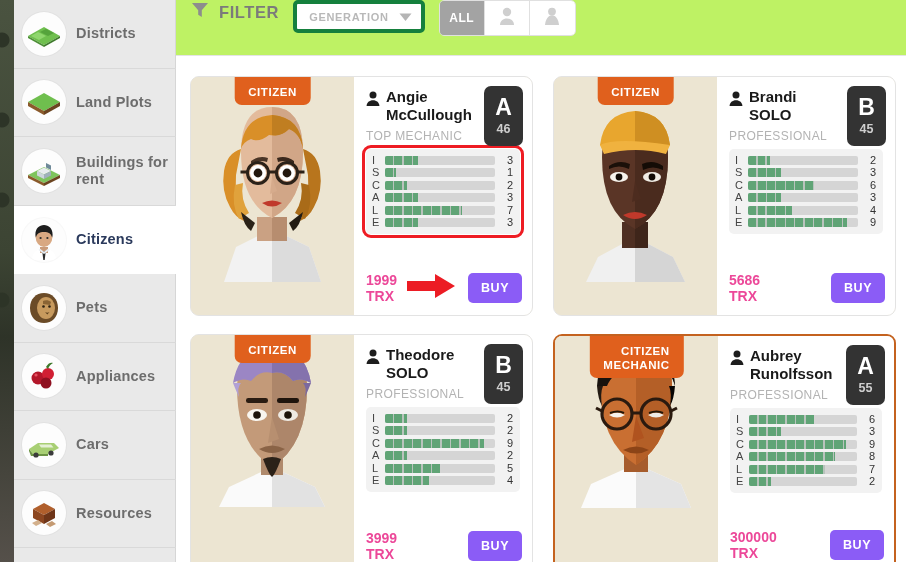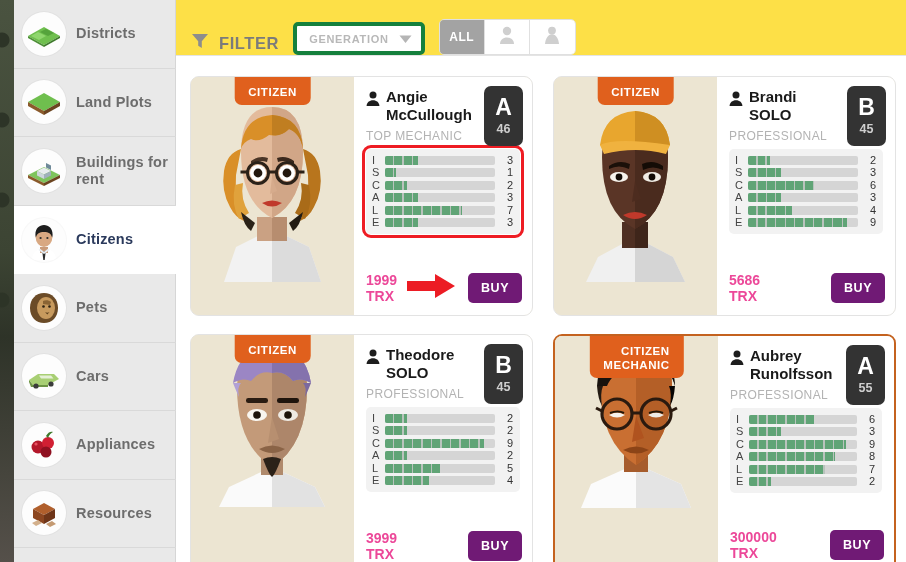--- a/index.html
+++ b/index.html
@@ -49,22 +49,22 @@
   }
   .side-item .lbl {
     font-size:14.5px; font-weight:bold; color:#6d6d6d;
     line-height:1.18; letter-spacing:.2px;
   }
   .side-item.active .lbl { color:#2b3a5c; }
 
   
   .filterbar {
     position:absolute; left:176px; top:0; width:730px; height:56px;
-    background:#fde047; border-bottom:1px solid #e4e4e4;
-    display:flex; align-items:flex-end; padding-left:14px; gap:14px;
+    background:#bef264; border-bottom:1px solid #e4e4e4;
+    display:flex; align-items:flex-start; padding-left:14px; gap:14px;
   }
   .filter-label { display:flex; align-items:center; gap:9px; }
   .filter-label .txt {
     font-size:16.5px; font-weight:bold; color:#7b7b7b; letter-spacing:.6px;
   }
   .gen-select {
     height:33px; min-width:110px;
     border:4px solid #15803d; border-radius:5px;
     background:#fff;
     display:flex; align-items:center; justify-content:space-between;
@@ -155,21 +155,21 @@
   .fill .shade { position:absolute; left:0; top:0; height:100%; width:100%;
     background:rgba(120,120,120,.40); }
   .sval { width:12px; text-align:right; font-size:11px; color:#333; line-height:1; }
 
   .footer {
     position:absolute; left:12px; right:10px; bottom:10px;
     display:flex; align-items:center; justify-content:space-between;
   }
   .price { font-size:14px; font-weight:bold; color:#ec4899; line-height:1.18; white-space:pre-line;}
   .buy {
-    background:#701a75; color:#fff; border:none; border-radius:5px;
+    background:#8b5cf6; color:#fff; border:none; border-radius:5px;
     padding:8px 13px; font-size:12.5px; font-weight:bold; letter-spacing:.5px;
     cursor:pointer;
   }
   .arrow { margin-right:4px; }
 </style>
 </head>
 <body>
 
 <div id="app">
 
@@ -237,40 +237,40 @@
       <circle cx="19.5" cy="18.5" r="1.3" fill="#2b2012"></circle>
       <circle cx="25.5" cy="18.5" r="1.3" fill="#2b2012"></circle>
       <path d="M21 24c1.5 1 3 1 4.5 0l-2.2 2.5z" fill="#5a3f1e"></path>
     </svg>
         </span>
         <span class="lbl">Pets</span>
       </div>
       <div class="side-item">
         <span class="ico">
           <svg width="40" height="40" viewBox="0 0 40 40">
+      <circle cx="14" cy="22" r="6.5" fill="#b3172a"></circle>
+      <circle cx="24" cy="18" r="6" fill="#d11f33"></circle>
+      <circle cx="22" cy="27" r="5.5" fill="#8f1020"></circle>
+      <path d="M22 11c2-4 5-5 7-4-2 1-4 3-5 6z" fill="#3f7a2c"></path>
+      <circle cx="12" cy="19" r="1.6" fill="#ff6a78" opacity=".7"></circle>
+    </svg>
+        </span>
+        <span class="lbl">Appliances</span>
+      </div>
+      <div class="side-item">
+        <span class="ico">
+          <svg width="40" height="40" viewBox="0 0 40 40">
       <path d="M5 24 L14 18 L30 18 L35 23 L24 29 L9 29 Z" fill="#a8cf74"></path>
       <path d="M5 24 L9 29 L24 29 L24 31 L7 31 L5 26 Z" fill="#6d9445"></path>
       <path d="M15 19.5 L27 19.5 L29.5 22.5 L17 22.5 Z" fill="#e5f0d6"></path>
       <circle cx="12" cy="30" r="2.6" fill="#3b3b3b"></circle>
       <circle cx="27" cy="28" r="2.6" fill="#3b3b3b"></circle>
     </svg>
         </span>
         <span class="lbl">Cars</span>
-      </div>
-      <div class="side-item">
-        <span class="ico">
-          <svg width="40" height="40" viewBox="0 0 40 40">
-      <circle cx="14" cy="22" r="6.5" fill="#b3172a"></circle>
-      <circle cx="24" cy="18" r="6" fill="#d11f33"></circle>
-      <circle cx="22" cy="27" r="5.5" fill="#8f1020"></circle>
-      <path d="M22 11c2-4 5-5 7-4-2 1-4 3-5 6z" fill="#3f7a2c"></path>
-      <circle cx="12" cy="19" r="1.6" fill="#ff6a78" opacity=".7"></circle>
-    </svg>
-        </span>
-        <span class="lbl">Appliances</span>
       </div>
       <div class="side-item">
         <span class="ico">
           <svg width="40" height="40" viewBox="0 0 40 40">
       <path d="M9 16 L20 10 L31 16 L20 22 Z" fill="#b05f2c"></path>
       <path d="M9 16 L20 22 L20 31 L9 25 Z" fill="#8c4620"></path>
       <path d="M31 16 L20 22 L20 31 L31 25 Z" fill="#6e3518"></path>
       <path d="M8 30 L14 27 L18 30 L12 33 Z" fill="#d3b08c"></path>
       <path d="M22 31 L28 28 L32 31 L26 34 Z" fill="#c49a72"></path>
     </svg>

